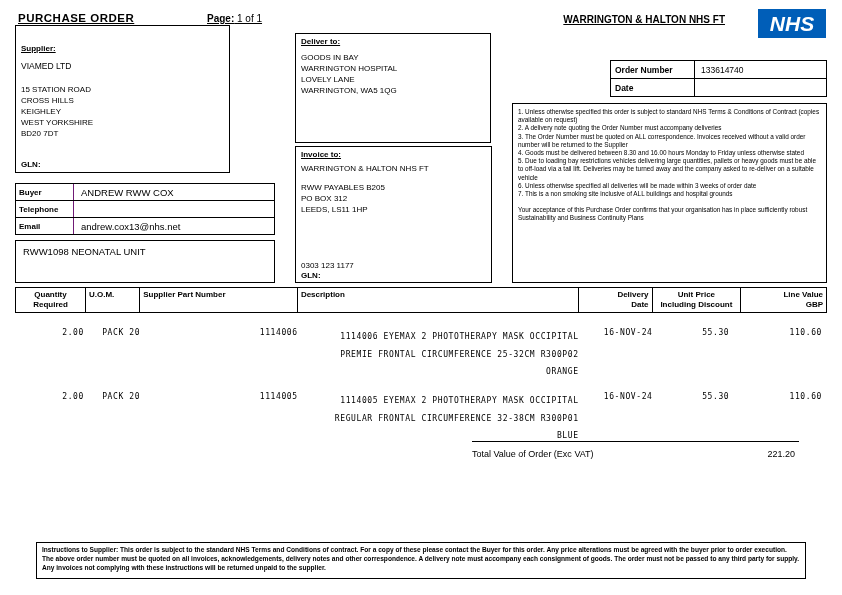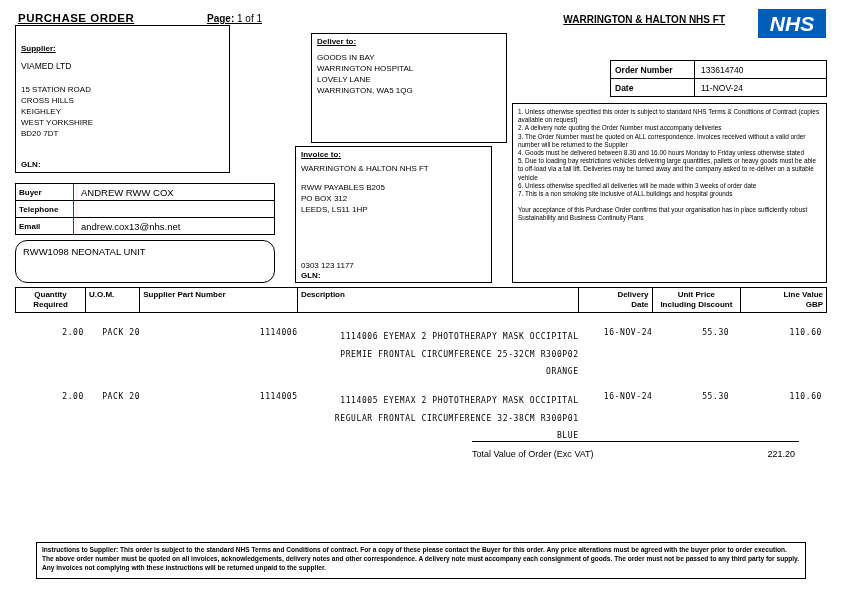--- a/index.html
+++ b/index.html
@@ -28,24 +28,24 @@
   .supplier-addr { margin-top:13px; }
   .gln-bottom { position:absolute; left:5px; bottom:3px; font-size:8px; font-weight:bold; }
 
   
   .contact-table { position:absolute; left:15px; top:183px; width:260px; border:1px solid #000; box-sizing:border-box; background:#fff; }
   .contact-row { display:flex; border-bottom:1px solid #000; height:16px; align-items:stretch; }
   .contact-row:last-child { border-bottom:none; }
   .contact-label { width:58px; font-size:8px; font-weight:bold; padding-left:3px; border-right:1px solid #701a75; display:flex; align-items:center; box-sizing:border-box; }
   .contact-value { flex:1; font-size:9.5px; padding-left:7px; display:flex; align-items:center; }
 
-  .req-box { left:15px; top:240px; width:260px; height:43px; padding:5px 7px; font-size:9.5px;border-radius:12px; }
-
-  
-  .deliver-box { left:295px; top:33px; width:196px; height:110px; padding:3px 5px;margin-left:16px; }
+  .req-box { left:15px; top:240px; width:260px; height:43px; padding:5px 7px; font-size:9.5px; }
+
+  
+  .deliver-box { left:295px; top:33px; width:196px; height:110px; padding:3px 5px; }
   .deliver-lines { margin-top:6px; }
   .invoice-box { left:295px; top:146px; width:197px; height:137px; padding:3px 5px; }
   .invoice-name { font-size:8px; margin-top:5px; }
   .invoice-addr { margin-top:9px; }
   .invoice-phone { position:absolute; left:5px; bottom:12px; font-size:8px; }
   .invoice-gln { position:absolute; left:5px; bottom:2px; font-size:8px; font-weight:bold; }
 
   
   .order-table { position:absolute; left:610px; top:60px; width:217px; border:1px solid #000; box-sizing:border-box; background:#fff; }
   .order-row { display:flex; height:17px; border-bottom:1px solid #000; align-items:stretch; }
@@ -150,21 +150,20 @@
     <div class="invoice-gln">GLN:</div>
   </div>
 
   <div class="order-table">
     <div class="order-row">
       <div class="order-label">Order Number</div>
       <div class="order-value">133614740</div>
     </div>
     <div class="order-row">
       <div class="order-label">Date</div>
-      <div class="order-value">11-NOV-24</div>
     </div>
   </div>
 
   <div class="box terms-box">
     <div class="terms-list">1. Unless otherwise specified this order is subject to standard NHS Terms &amp; Conditions of Contract (copies available on request)
 2. A delivery note quoting the Order Number must accompany deliveries
 3. The Order Number must be quoted on ALL correspondence. Invoices received without a valid order number will be returned to the Supplier
 4. Goods must be delivered between 8.30 and 16.00 hours Monday to Friday unless otherwise stated
 5. Due to loading bay restrictions vehicles delivering large quantities, pallets or heavy goods must be able to off-load via a tail lift. Deliveries may be turned away and the company asked to re-deliver on a suitable vehicle
 6. Unless otherwise specified all deliveries will be made within 3 weeks of order date

